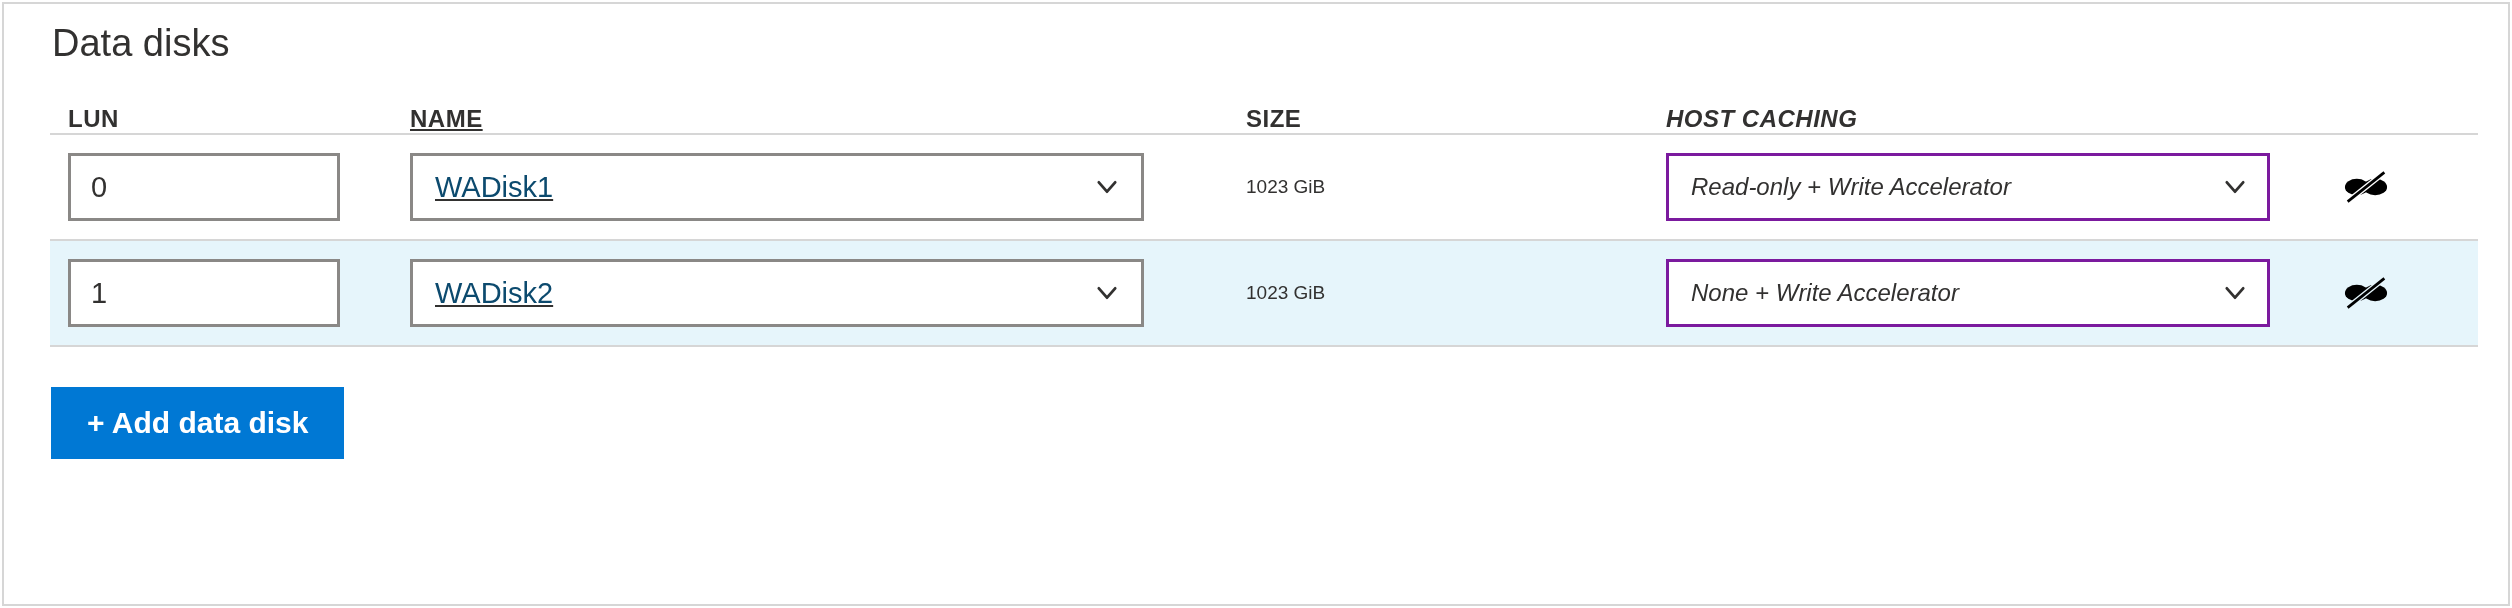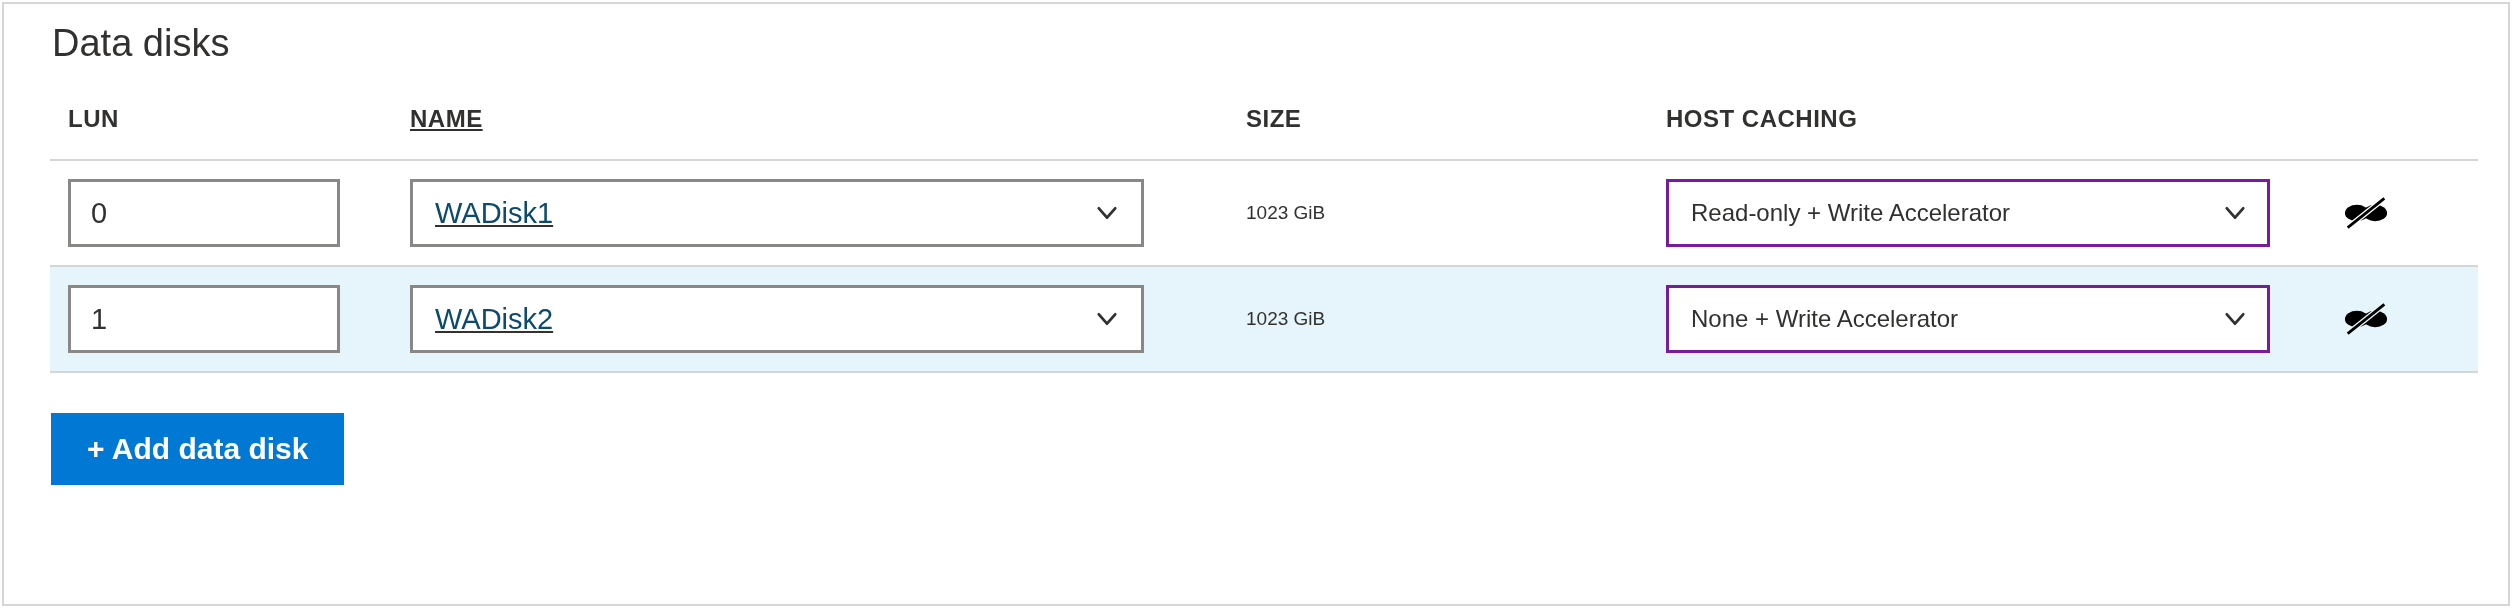--- a/index.html
+++ b/index.html
@@ -29,27 +29,26 @@
       margin-left: 18px;
     }
     .table-area {
       margin-left: 16px;
       margin-right: 0;
     }
     .header-row {
       display: flex;
       align-items: center;
       border-bottom: 2px solid #d6d6d6;
-      padding-bottom: 26px;
       padding-left: 18px;
     }
     .col-lun { width: 342px; }
     .col-name { width: 836px; text-decoration: underline; }
     .col-size { width: 420px; }
-    .col-host { width: 640px; }
+    .col-host { width: 640px; font-style: italic; }
     .col-action { width: 120px; display:flex; align-items:center; justify-content:center; }
     .header-label {
       font-size: 24px;
       font-weight: 700;
       letter-spacing: 0.5px;
       color: #323130;
     }
     .data-row {
       display: flex;
       align-items: center;

